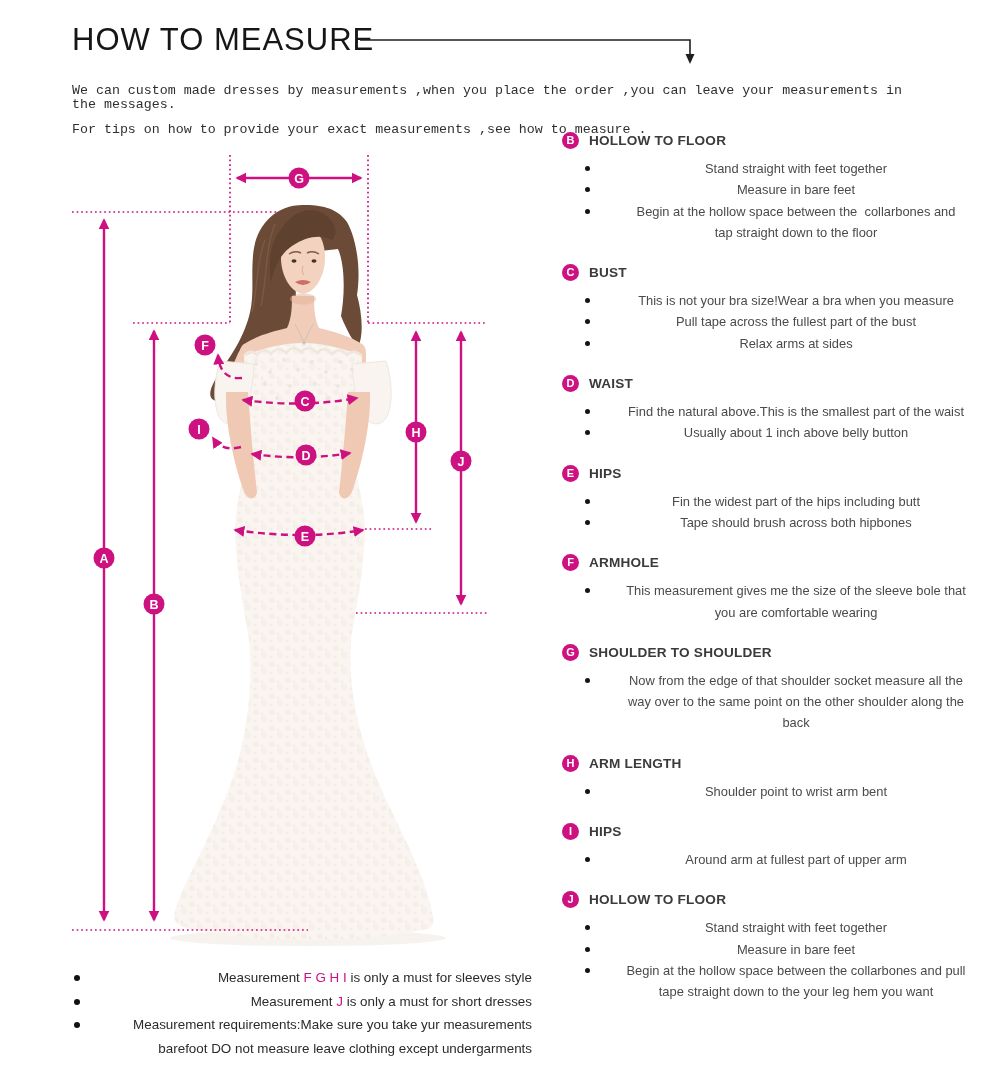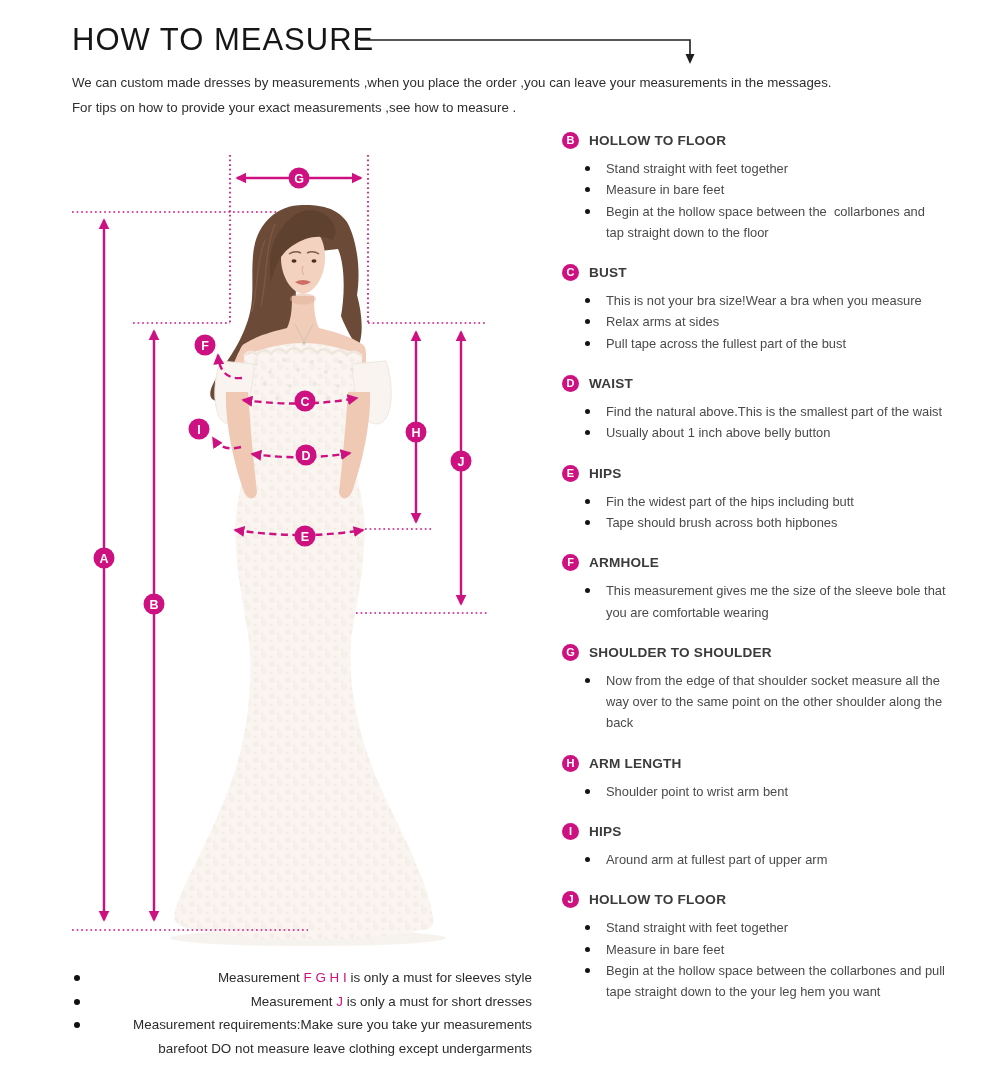--- a/index.html
+++ b/index.html
@@ -2,29 +2,29 @@
 <html><head>
 <meta charset="utf-8">
 <style>
   html,body{margin:0;padding:0;background:#fff;}
   .page{position:relative;width:1000px;height:1076px;background:#ffffff;overflow:hidden;
         font-family:"Liberation Sans","DejaVu Sans",sans-serif;}
   .title{position:absolute;left:72px;top:22px;font-size:31px;letter-spacing:1px;
          color:#161616;font-weight:500;white-space:nowrap;}
   .title-arrow{position:absolute;left:352px;top:28px;}
   .intro{position:absolute;left:72px;top:76px;width:860px;font-size:13.3px;color:#2f2f2f;}
-  .intro p{margin:0 0 11px 0;line-height:14px;}
+  .intro p{margin:8px 0 11px 0;line-height:14px;font-family:Liberation Mono, monospace;}
   .diagram{position:absolute;left:60px;top:148px;}
   .right-col{position:absolute;left:562px;top:132px;width:424px;}
   .section{margin-bottom:21px;}
   .sec-head{display:flex;align-items:center;gap:10px;margin-bottom:9px;height:17px;}
   .badge{width:17px;height:17px;border-radius:50%;background:#cd1180;color:#fff;
          font-size:11px;font-weight:bold;line-height:17px;text-align:center;flex:0 0 17px;}
   .sec-title{font-size:13.6px;color:#3b3b3b;letter-spacing:.2px;font-weight:bold;}
-  .sec-bullets{list-style:none;margin:0;padding:0;}
+  .sec-bullets{list-style:none;margin:0;padding:0;text-align:center;}
   .sec-bullets li{position:relative;padding-left:44px;font-size:12.9px;line-height:21.3px;
                   color:#4a4a4a;white-space:pre-wrap;}
   .sec-bullets li::before{content:"";position:absolute;left:23px;top:8px;width:5px;height:5px;
                   border-radius:50%;background:#141414;}
   .footnotes{position:absolute;left:72px;top:966px;width:460px;}
   .footnote{position:relative;padding-left:23px;font-size:13.4px;line-height:23.6px;
             color:#2b2b2b;white-space:pre-wrap;text-align:right;}
   .footnote::before{content:"";position:absolute;left:2px;top:9px;width:6px;height:6px;
             border-radius:50%;background:#111;}
   .footnote .accent{color:#cd1180;}
@@ -180,22 +180,22 @@
         </ul>
   </div>
 
   <div class="section">
     <div class="sec-head">
       <span class="badge">C</span>
       <span class="sec-title">BUST</span>
     </div>
     <ul class="sec-bullets">
           <li>This is not your bra size!Wear a bra when you measure</li>
+          <li>Pull tape across the fullest part of the bust</li>
           <li>Relax arms at sides</li>
-          <li>Pull tape across the fullest part of the bust</li>
         </ul>
   </div>
 
   <div class="section">
     <div class="sec-head">
       <span class="badge">D</span>
       <span class="sec-title">WAIST</span>
     </div>
     <ul class="sec-bullets">
           <li>Find the natural above.This is the smallest part of the waist</li>

